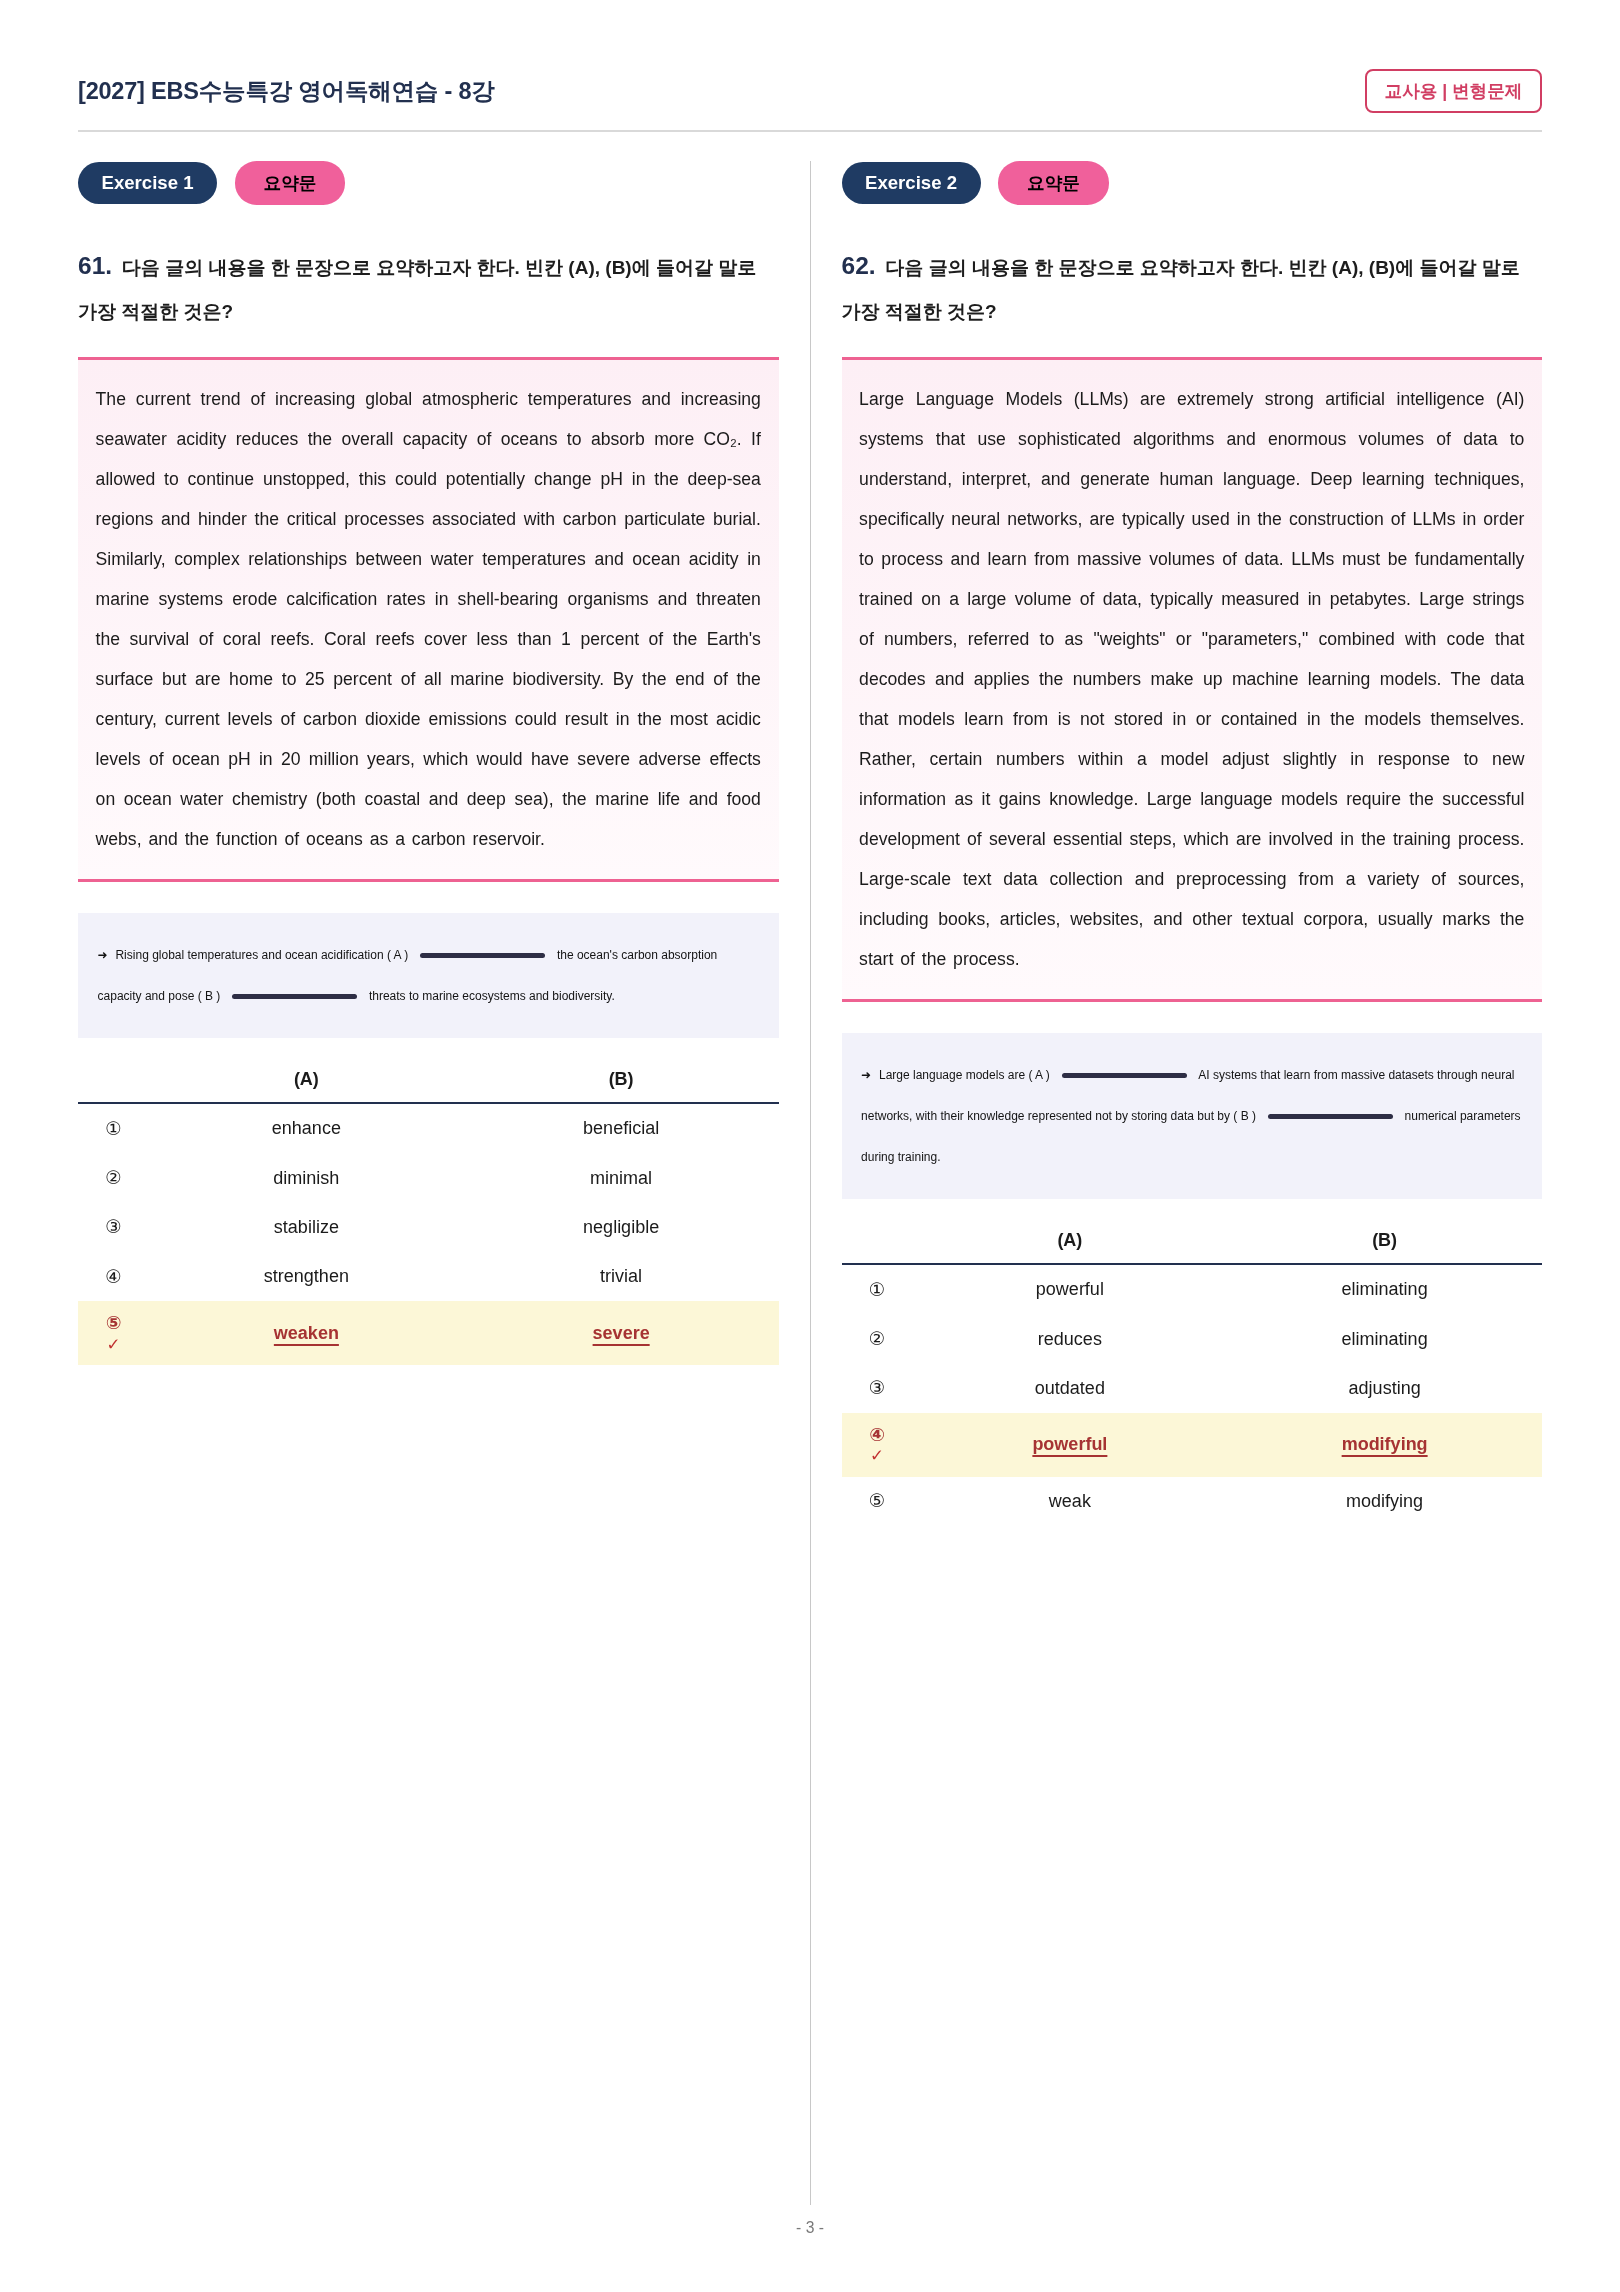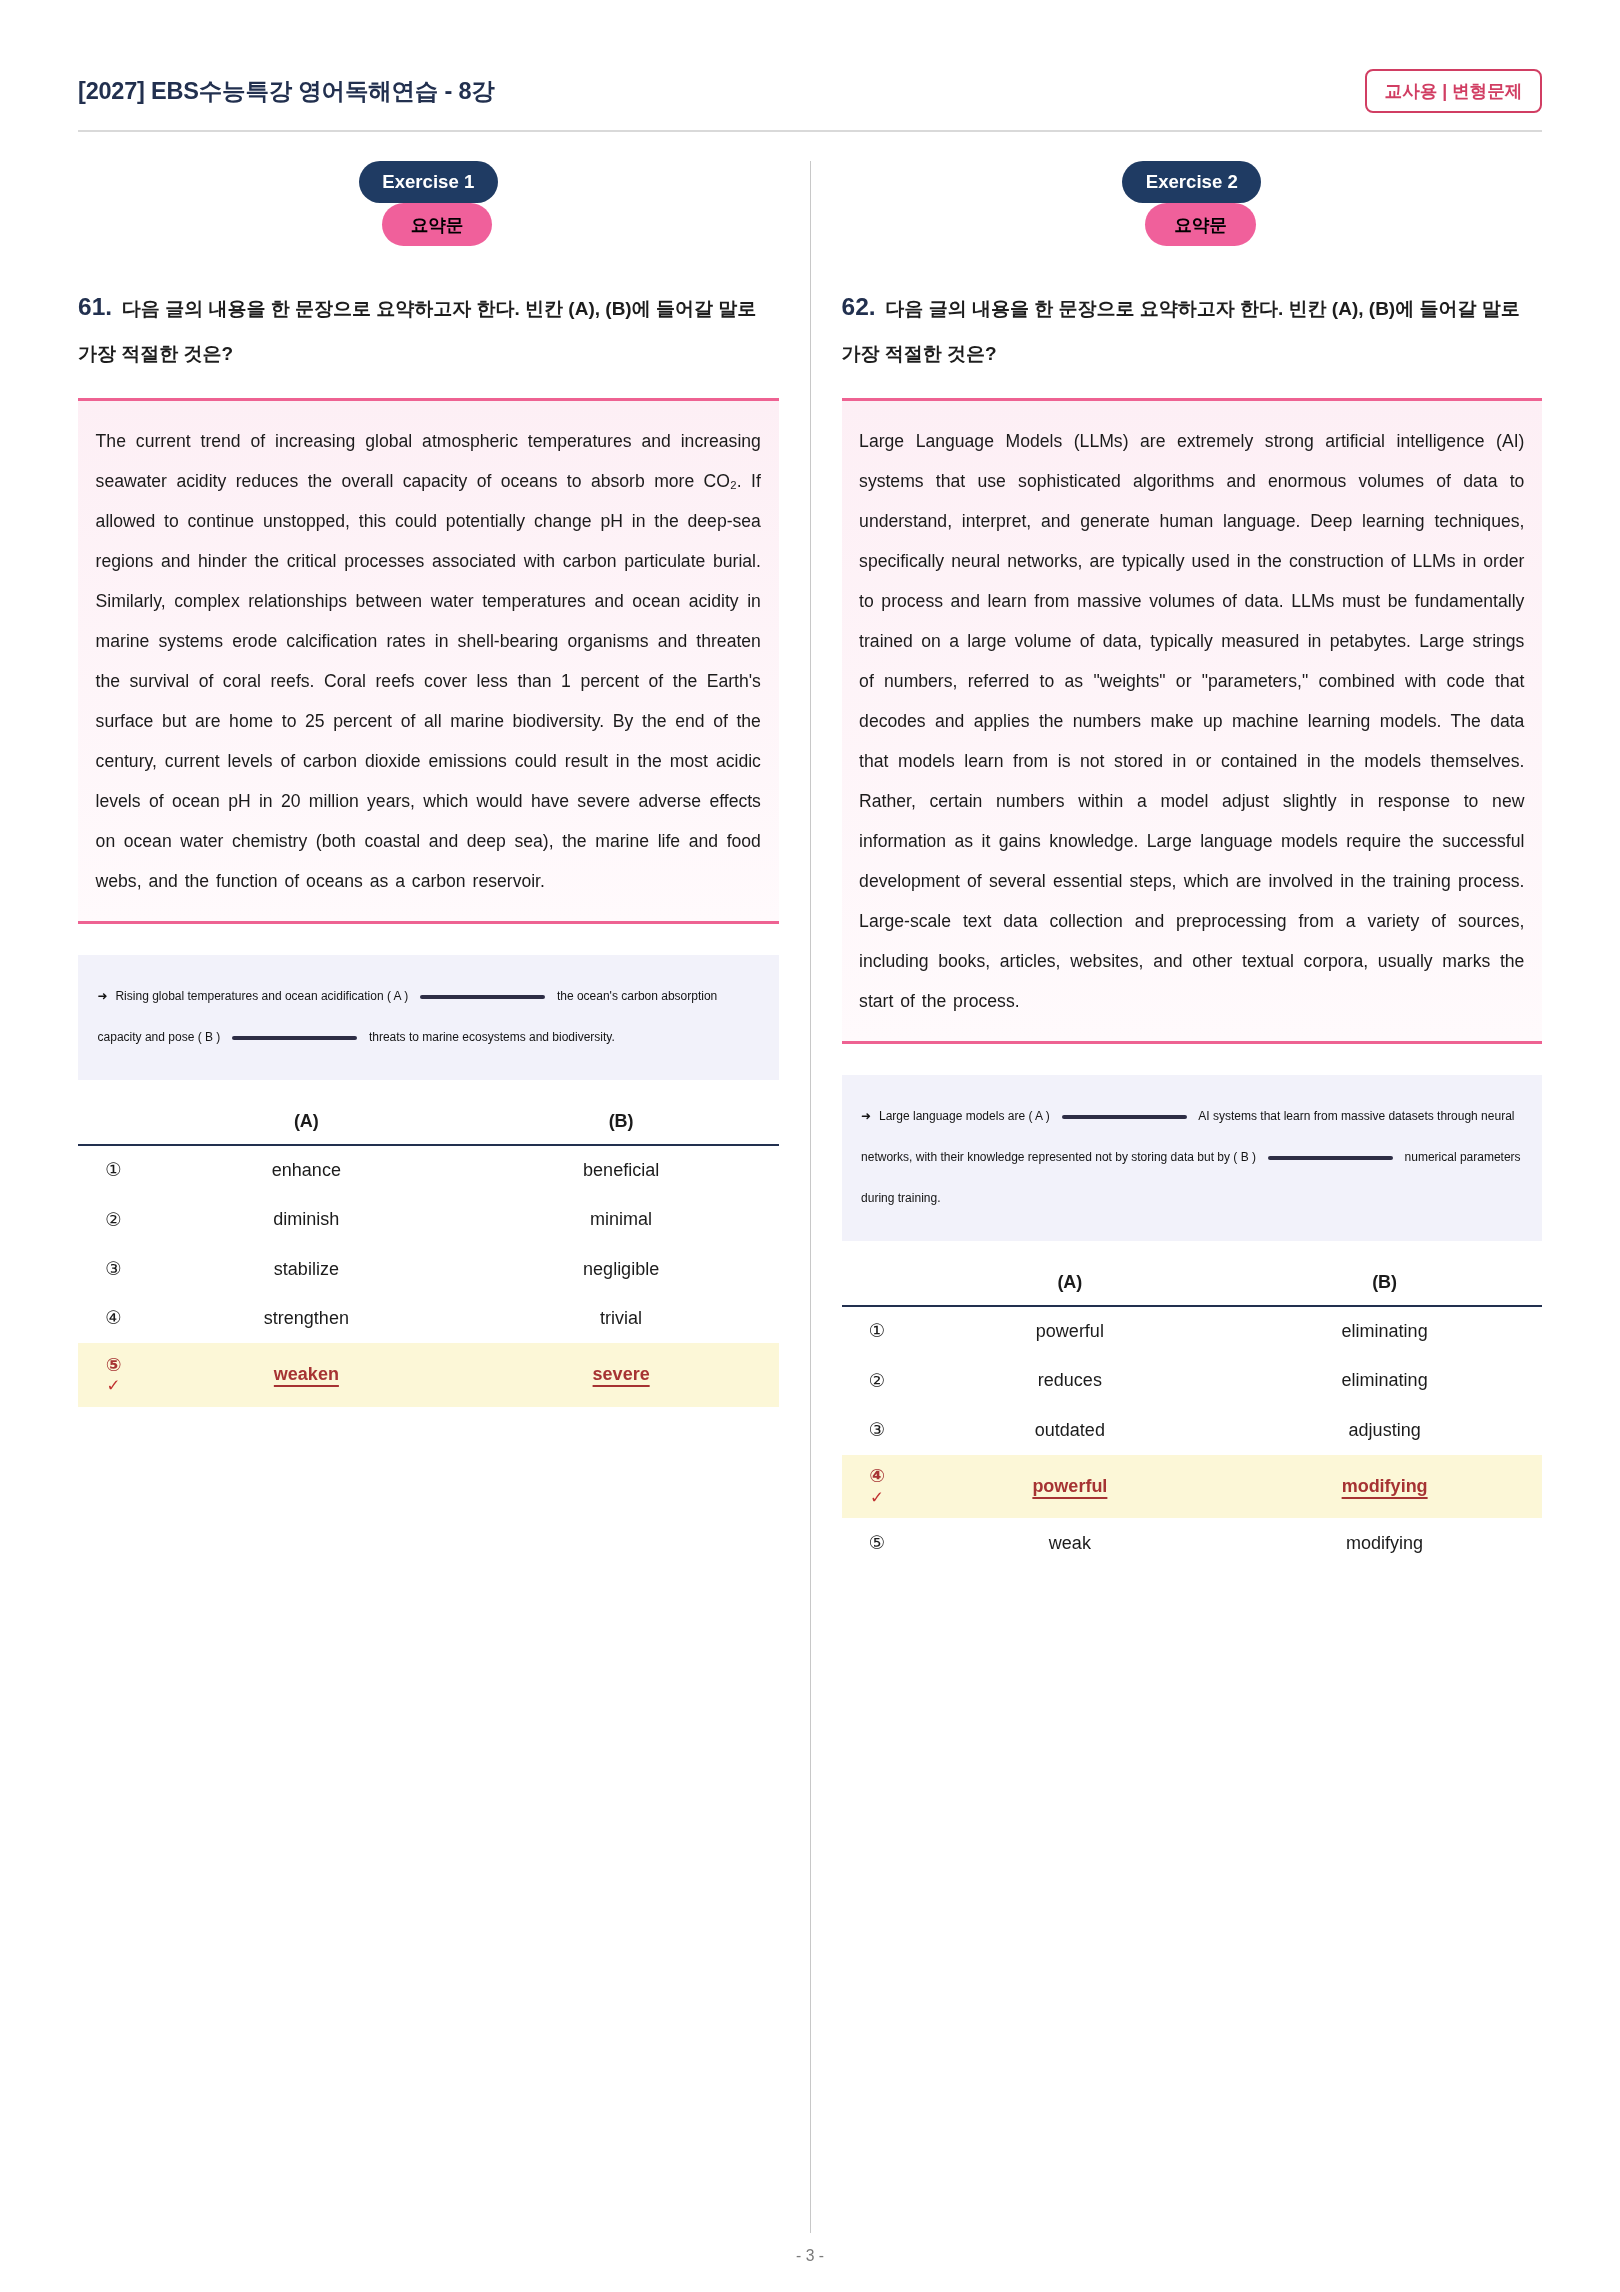--- a/index.html
+++ b/index.html
@@ -1,33 +1,33 @@
 <!DOCTYPE html>
 <html><head>
 <meta charset="utf-8">
 <style>
   * { margin: 0; padding: 0; box-sizing: border-box; }
   html, body { width: 1620px; height: 2293px; background: #ffffff; }
   body { font-family: "Liberation Sans", "DejaVu Sans", sans-serif; color: #1b1b1b; }
 
-  .page { width: 100%; height: 100%; padding: 69px 78px 28px 78px; display: flex; flex-direction: column; }
+  .page { width: 100%; height: 100%; padding: 69px 78px 56px 78px; display: flex; flex-direction: column; }
 
   
   .hdr { display: flex; justify-content: space-between; align-items: center; }
   .hdr-title { font-size: 23.5px; font-weight: 700; color: #22304f; letter-spacing: -0.2px; }
   .hdr-badge { font-size: 17.6px; font-weight: 700; color: #d13e63; border: 2.5px solid #d13e63; border-radius: 8px; padding: 7.8px 17.6px; background: #fff; }
   .hdr-rule { height: 2px; background: #d9d9d9; margin-top: 17.6px; }
 
   
   .columns { display: flex; margin-top: 29px; flex: 1 1 auto; align-items: stretch; }
   .col { flex: 1 1 0; min-width: 0; }
   .v-divider { width: 1px; background: #c8c8c8; margin: 0 31px; }
 
   
-  .ex-head { display: flex; align-items: center; flex-direction: column; }
+  .ex-head { display: flex; align-items: center; }
   .ex-badge { background: #1f3b63; color: #fff; font-weight: 700; font-size: 18.6px; padding: 9.8px 23.5px; border-radius: 21.6px; display: inline-block; }
   .tag-pill { background: #f0609b; color: #000000; font-weight: 700; font-size: 17.6px; padding: 9.8px 29px; border-radius: 21.6px; display: inline-block; margin-left: 17.6px; }
 
   
   .question { margin-top: 35px; font-size: 19px; font-weight: 700; color: #1d1d1d; line-height: 2.15; }
   .q-num { font-size: 24.5px; font-weight: 800; color: #22304f; margin-right: 9.8px; }
 
   
   .passage { margin-top: 23.5px; border-top: 3.9px solid #ee6292; border-bottom: 3.9px solid #ee6292;
              background: linear-gradient(180deg, #fdeff5 0%, #fffafc 100%);

